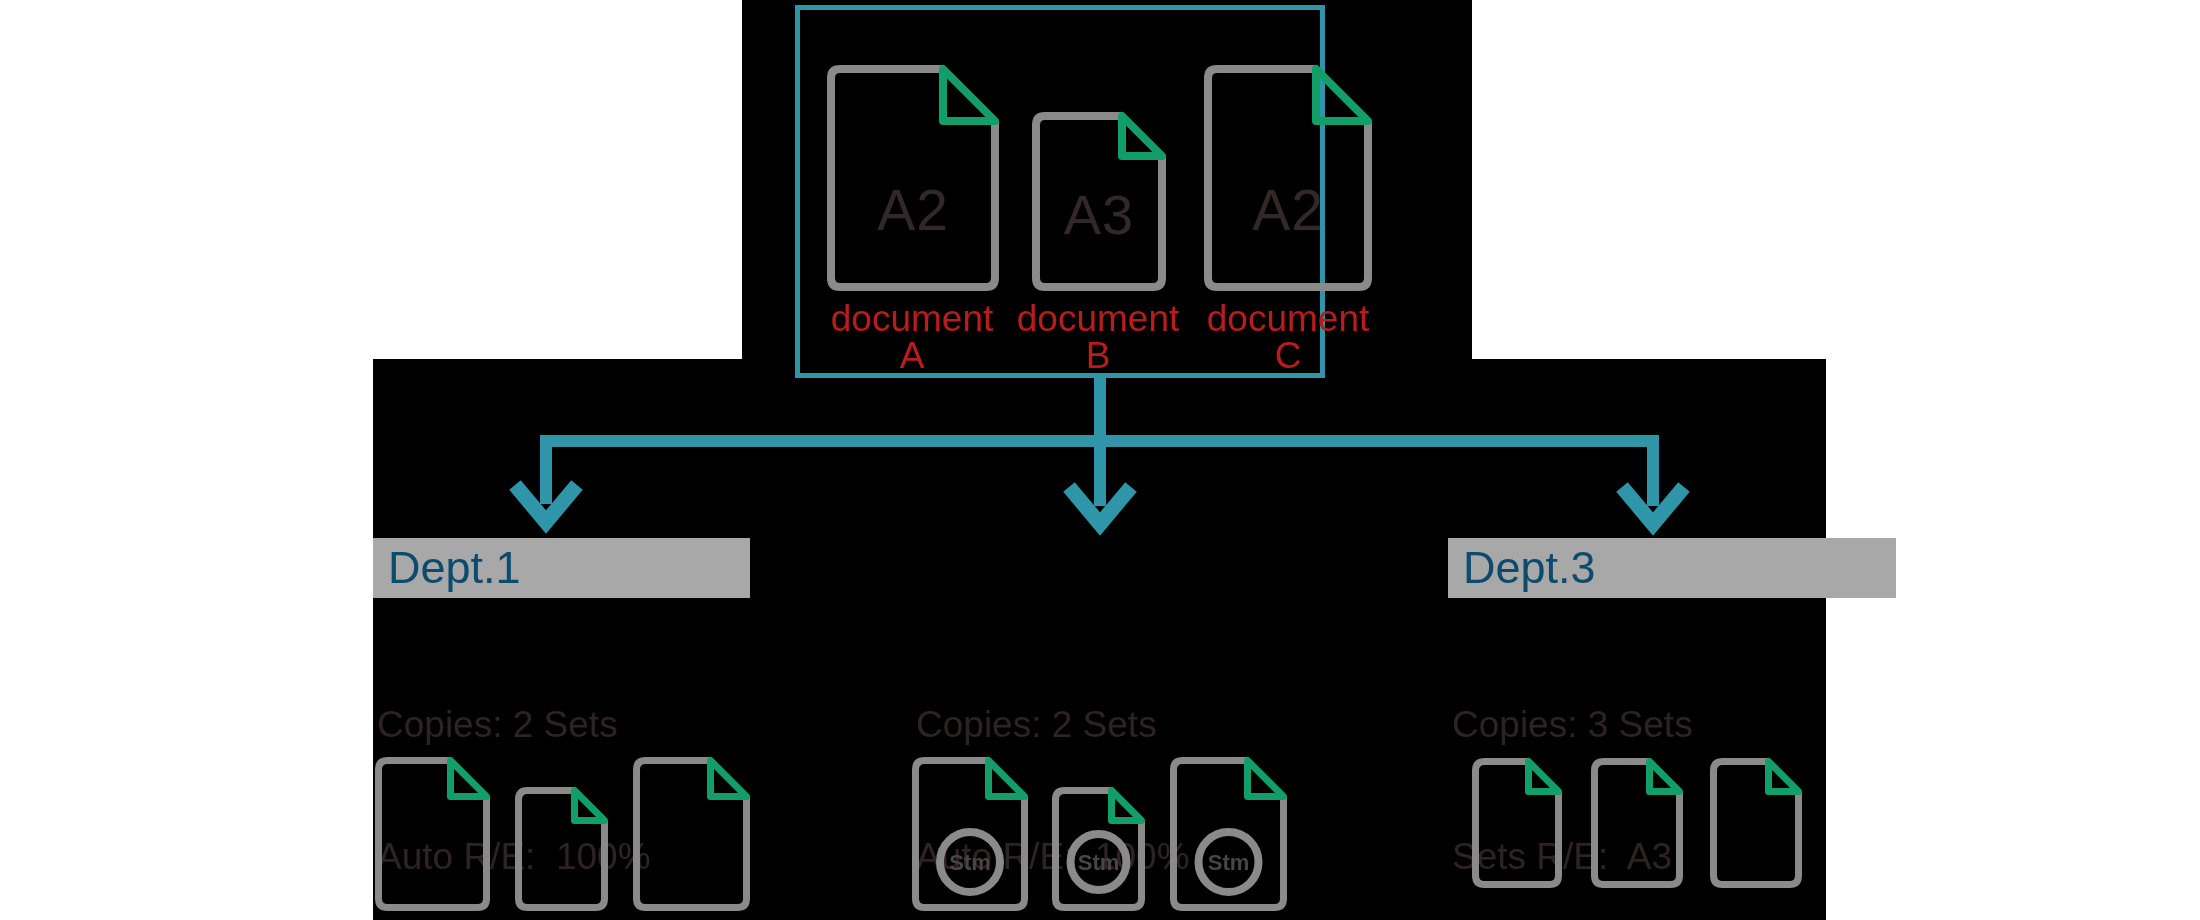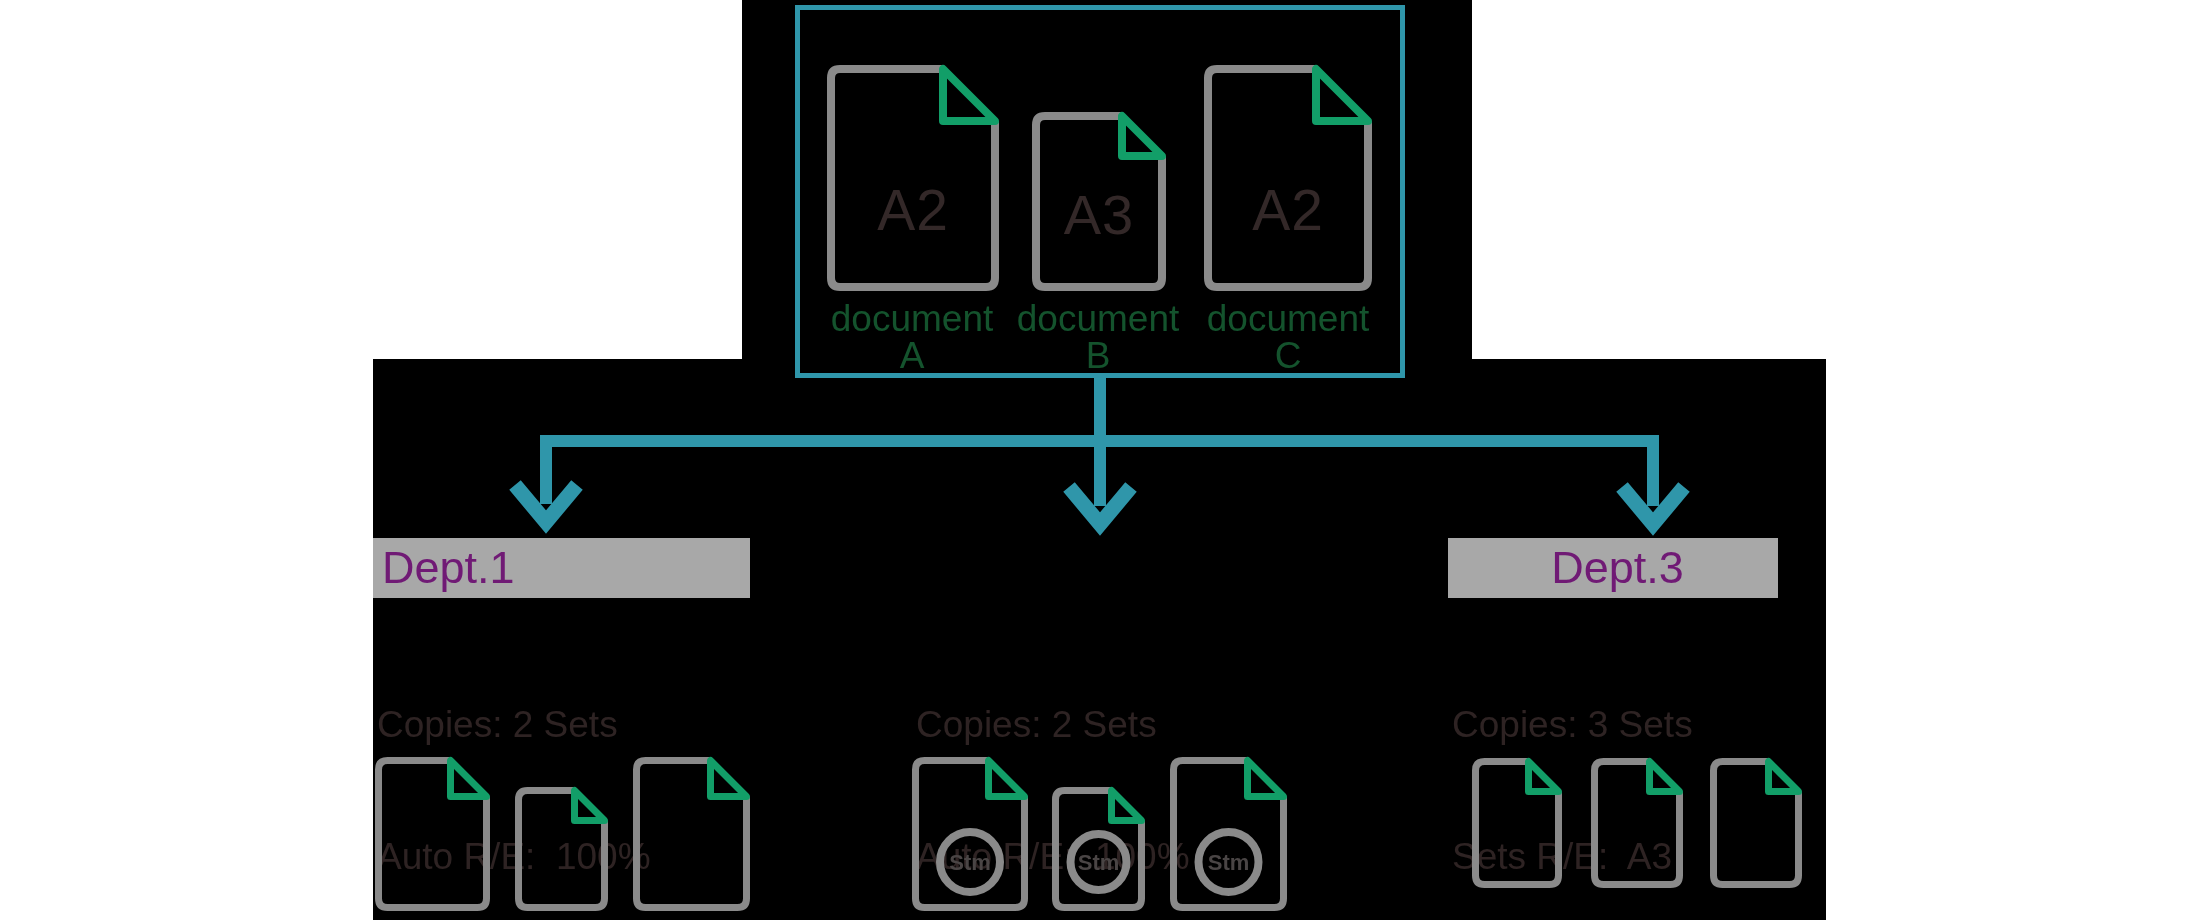--- a/index.html
+++ b/index.html
@@ -5,34 +5,34 @@
 <style>
   html,body{margin:0;padding:0;background:#ffffff;}
   .canvas{
     position:relative;width:2200px;height:920px;background:#ffffff;
     font-family:"Liberation Sans","DejaVu Sans",sans-serif;overflow:hidden;
   }
   .black-top{position:absolute;left:742px;top:0;width:730px;height:360px;background:#000;}
   .black-bottom{position:absolute;left:373px;top:359px;width:1453px;height:561px;background:#000;}
 
   .source-box{
-    position:absolute;left:795px;top:5px;width:610px;height:373px;
+    position:absolute;left:795px;top:5px;width:530px;height:373px;
     border:5px solid #2f96aa;box-sizing:border-box;
   }
   .doc-label{
     position:absolute;width:220px;text-align:center;
-    color:#14532d;font-size:37px;line-height:37px;
+    color:#b91c1c;font-size:37px;line-height:37px;
   }
   .doc-label .l2{margin-top:0px;}
 
   .arrows{position:absolute;left:0;top:0;pointer-events:none;}
 
   .dept-bar{
     position:absolute;top:538px;height:60px;background:#a8a8a8;
-    color:#701a75;font-size:45px;line-height:59px;padding-left:9px;
+    color:#0c4a6e;font-size:45px;line-height:59px;padding-left:15px;
     box-sizing:border-box;white-space:nowrap;
   }
   .dept-settings{
     position:absolute;top:615px;color:#2e2323;font-size:37px;line-height:44px;
     white-space:pre;
   }
 </style>
 </head>
 <body>
 
@@ -96,21 +96,21 @@
     <div>Copies: 2 Sets</div>
     <div>Auto R/E:  100%</div>
   </div>
 
   <div class="dept-settings" style="left:916px;">
     <div>Copies: 2 Sets</div>
     <div>Auto R/E:  100%</div>
     
   </div>
 
-  <div class="dept-bar" style="left:1448px;width:330px;text-align:center;">Dept.3</div>
+  <div class="dept-bar" style="left:1448px;width:448px;">Dept.3</div>
   <div class="dept-settings" style="left:1452px;">
     <div>Copies: 3 Sets</div>
     <div>Sets R/E:  A3</div>
   </div>
 
   <div id="dept-docs">
       <svg width="115" height="154" viewBox="0 0 115 154" style="position: absolute; left: 375px; top: 757px; overflow: visible;">
         <path d="M 75.5 3.5 L 12.5 3.5 Q 3.5 3.5 3.5 12.5 L 3.5 141.5 Q 3.5 150.5 12.5 150.5 L 102.5 150.5 Q 111.5 150.5 111.5 141.5 L 111.5 39.5" fill="none" stroke="#8a8a8a" stroke-width="7" stroke-linejoin="round"></path>
         <path d="M 75.5 3.5 L 75.5 39.5 L 111.5 39.5 Z" fill="none" stroke="#129e68" stroke-width="7" stroke-linejoin="round"></path>
       </svg>

